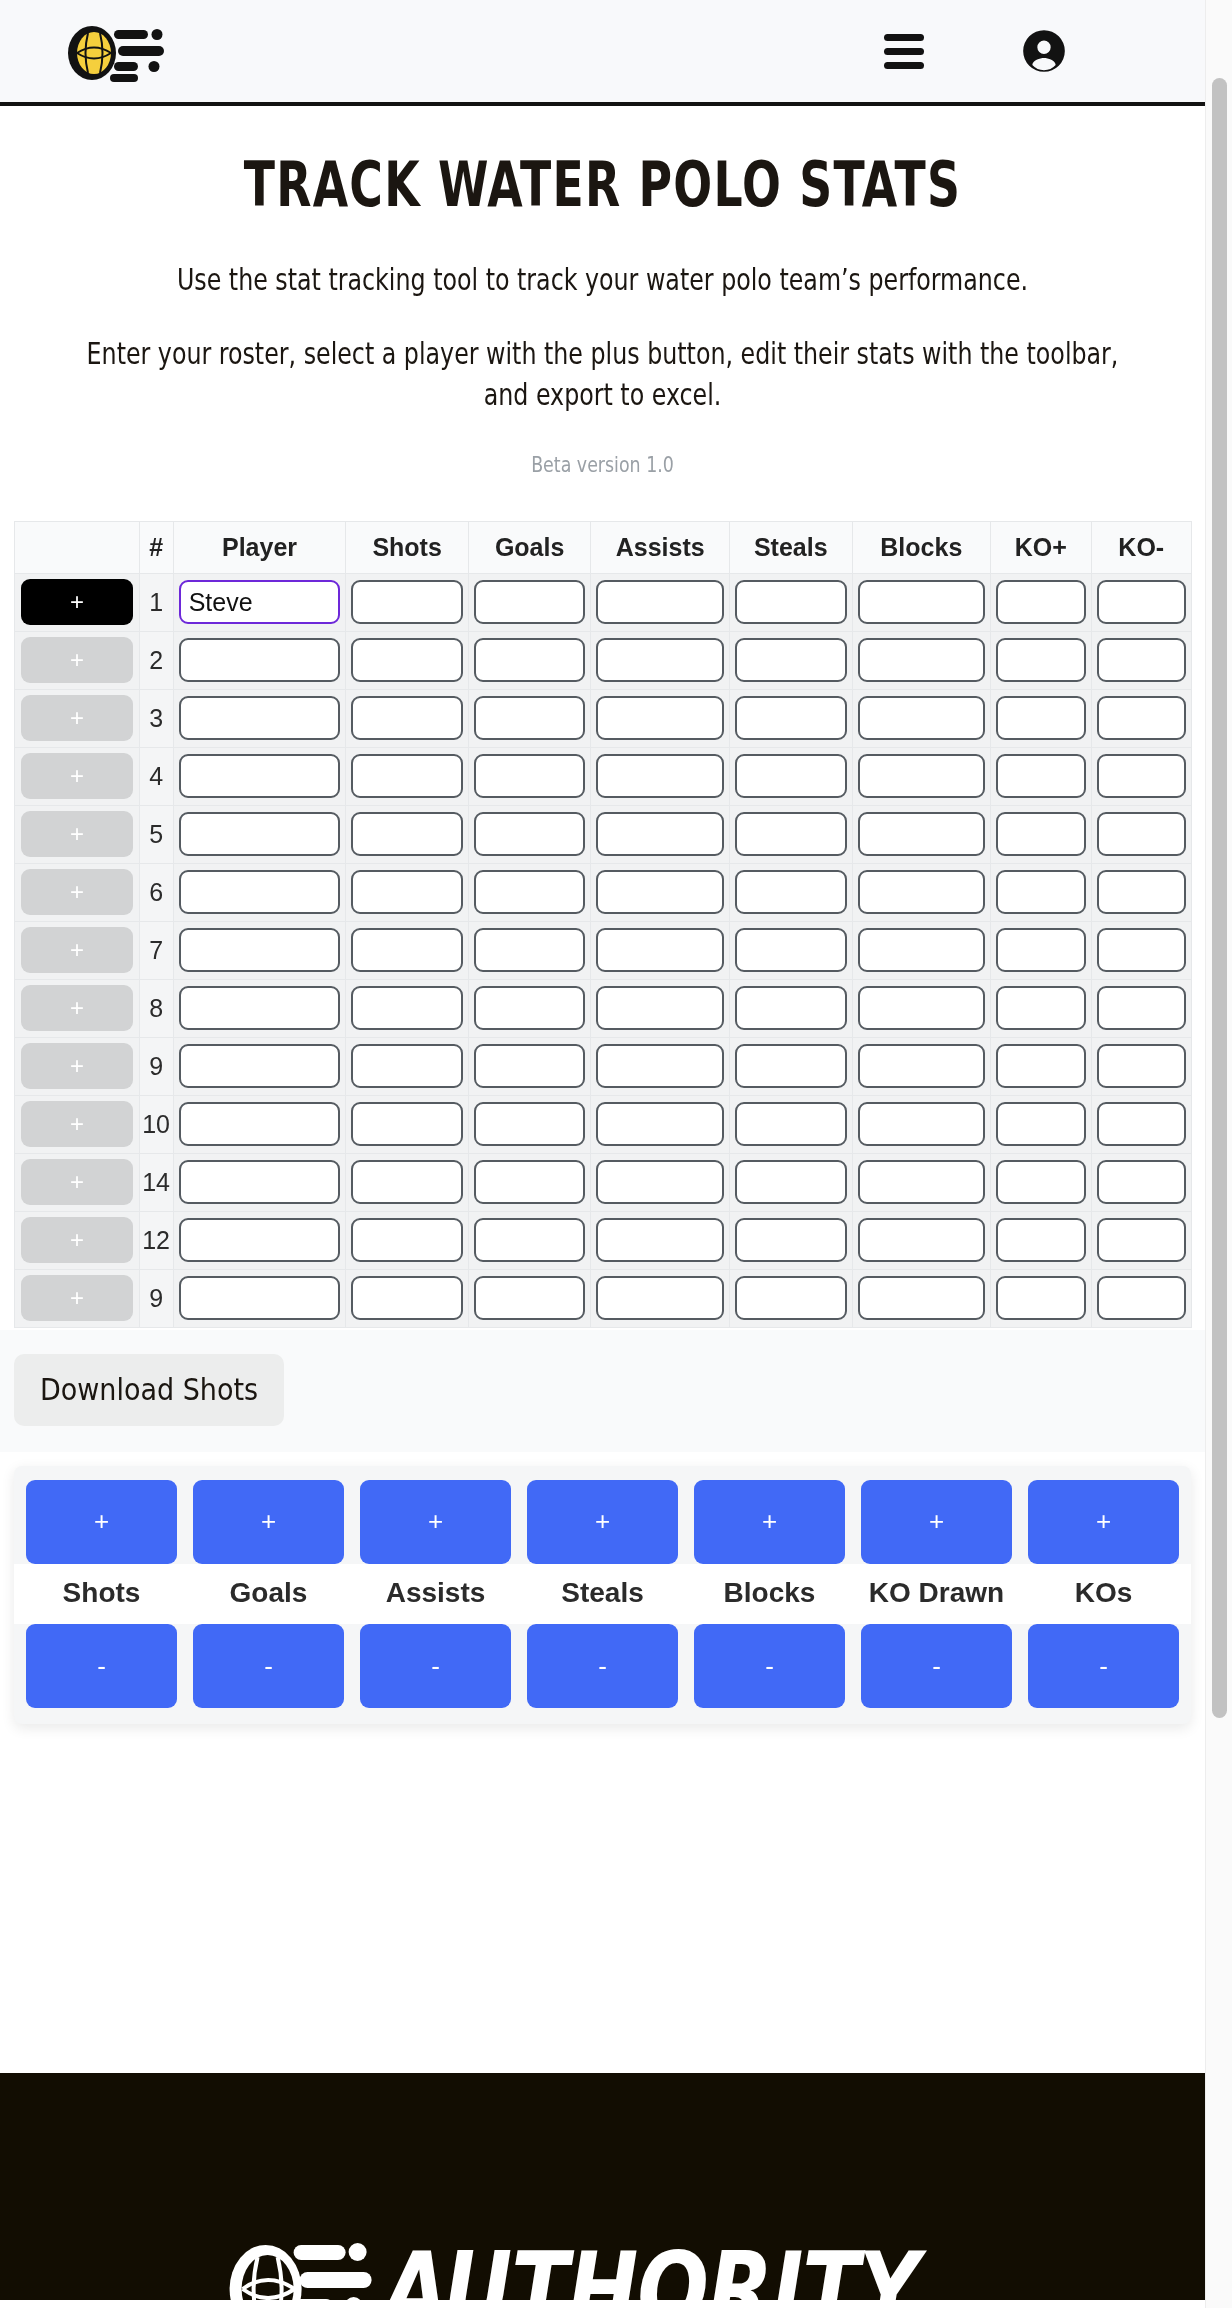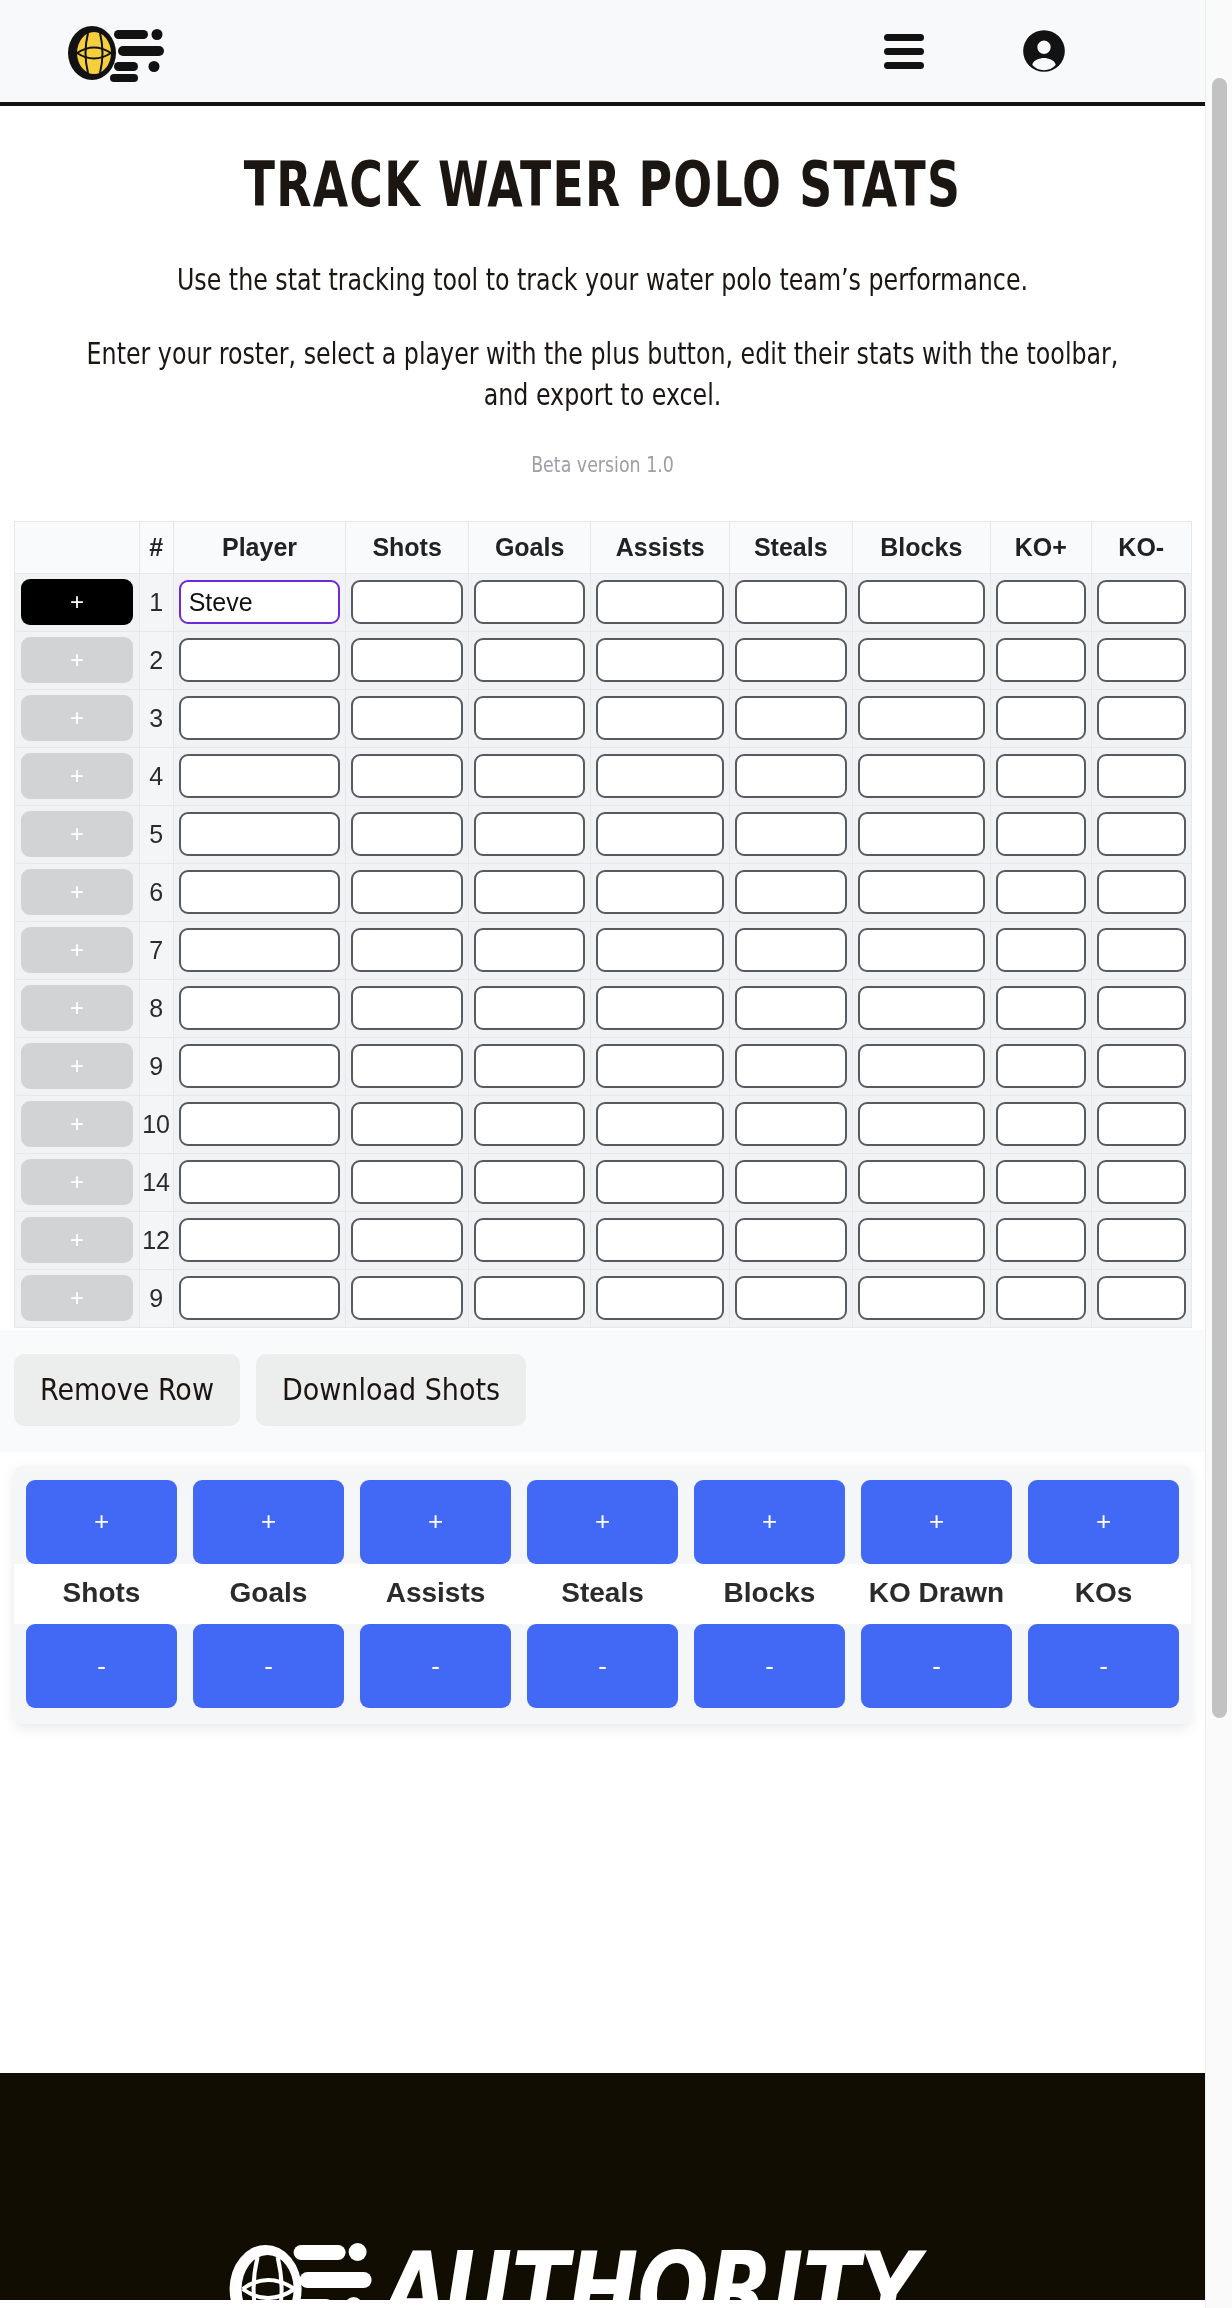--- a/index.html
+++ b/index.html
@@ -548,21 +548,20 @@
             <td><input class="cell-input" style=""></td>
             <td><input class="cell-input" style=""></td>
             <td><input class="cell-input" style=""></td>
             <td><input class="cell-input" style=""></td>
           </tr>
         </tbody>
     </table>
   </div>
 
   <div class="action-bar">
-    <button class="action-btn">Remove Row</button>
     <button class="action-btn">Download Shots</button>
   </div>
 
   <div class="toolbar-card">
     <div class="toolbar-row increments" id="toolbar-increments">
         <button class="step-btn">+</button>
         <button class="step-btn">+</button>
         <button class="step-btn">+</button>
         <button class="step-btn">+</button>
         <button class="step-btn">+</button>

